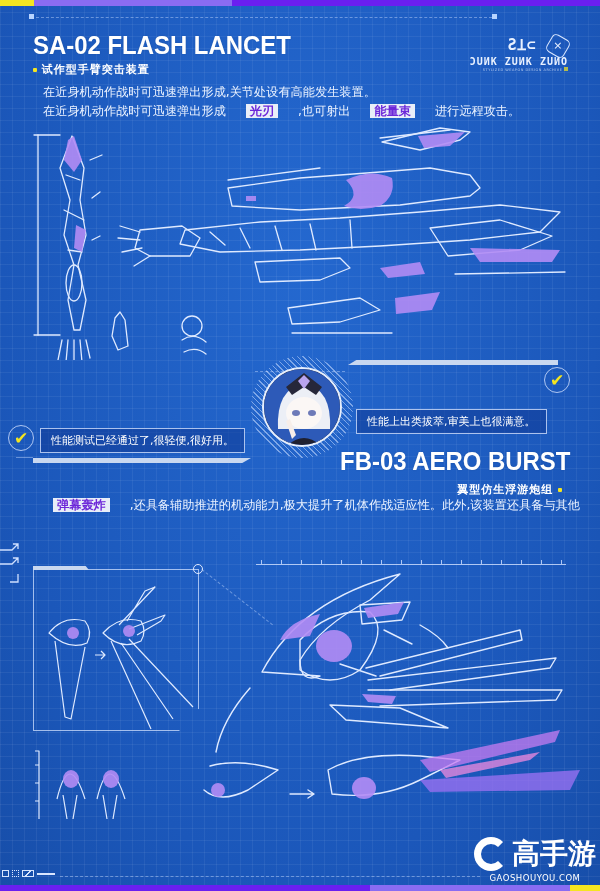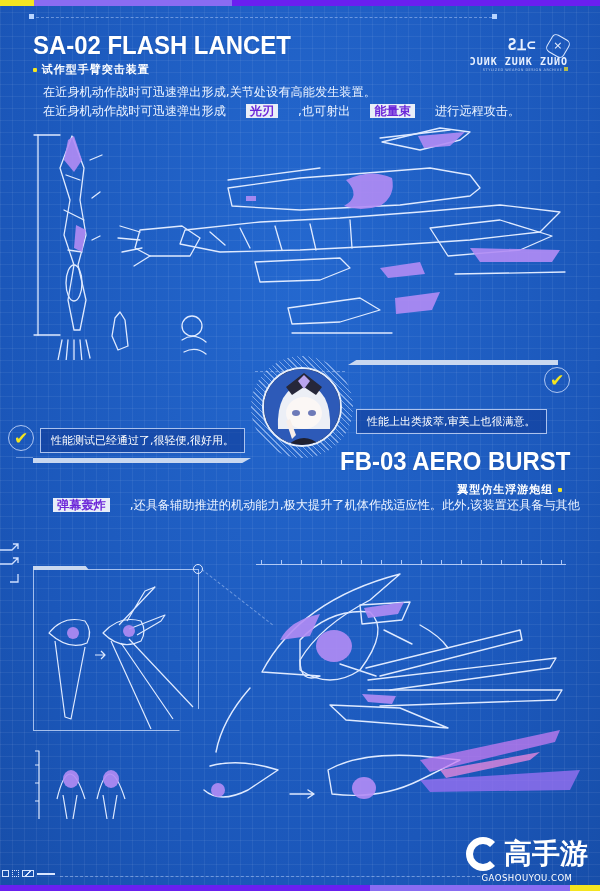--- a/index.html
+++ b/index.html
@@ -66,21 +66,21 @@
   .avatar {
     position: absolute; border-radius: 50%; overflow: hidden; border: 2px solid #e6eefc;
     background: radial-gradient(circle at 50% 55%, #f4f4f8 0 38%, #c9cad8 39% 60%, #2a2b3a 61%);
   }
   .frame-box { position: absolute; border: 1px solid rgba(210,225,255,0.75); }
   .ruler { position: absolute; height: 5px; border-bottom: 1px solid rgba(210,225,255,0.8);
     background: repeating-linear-gradient(90deg, rgba(210,225,255,0.8) 0 1px, transparent 1px 20px);
     background-size: 20px 4px; background-repeat: repeat-x; background-position: bottom; }
   .sketch { position: absolute; }
   .logo {
-    position: absolute; right: 12px; bottom: 8px; text-align: center; color: #ffffff;
+    position: absolute; right: 4px; bottom: 8px; text-align: center; color: #ffffff;
   }
   .logo-main { font-size: 28px; font-weight: bold; display: flex; align-items: center; gap: 4px; }
   .logo-g { width: 34px; height: 34px; border-radius: 50%; border: 7px solid #ffffff; border-right-color: transparent; position: relative; }
   .logo-url { font-size: 8.5px; letter-spacing: 0.5px; }
   .footer-icons { position: absolute; left: 2px; bottom: 14px; display: flex; gap: 3px; align-items: center; font-size: 8px; color: #d9e6ff; }
 </style>
 </head>
 <body>
 
 <div class="bar-seg top-yellow"></div>

